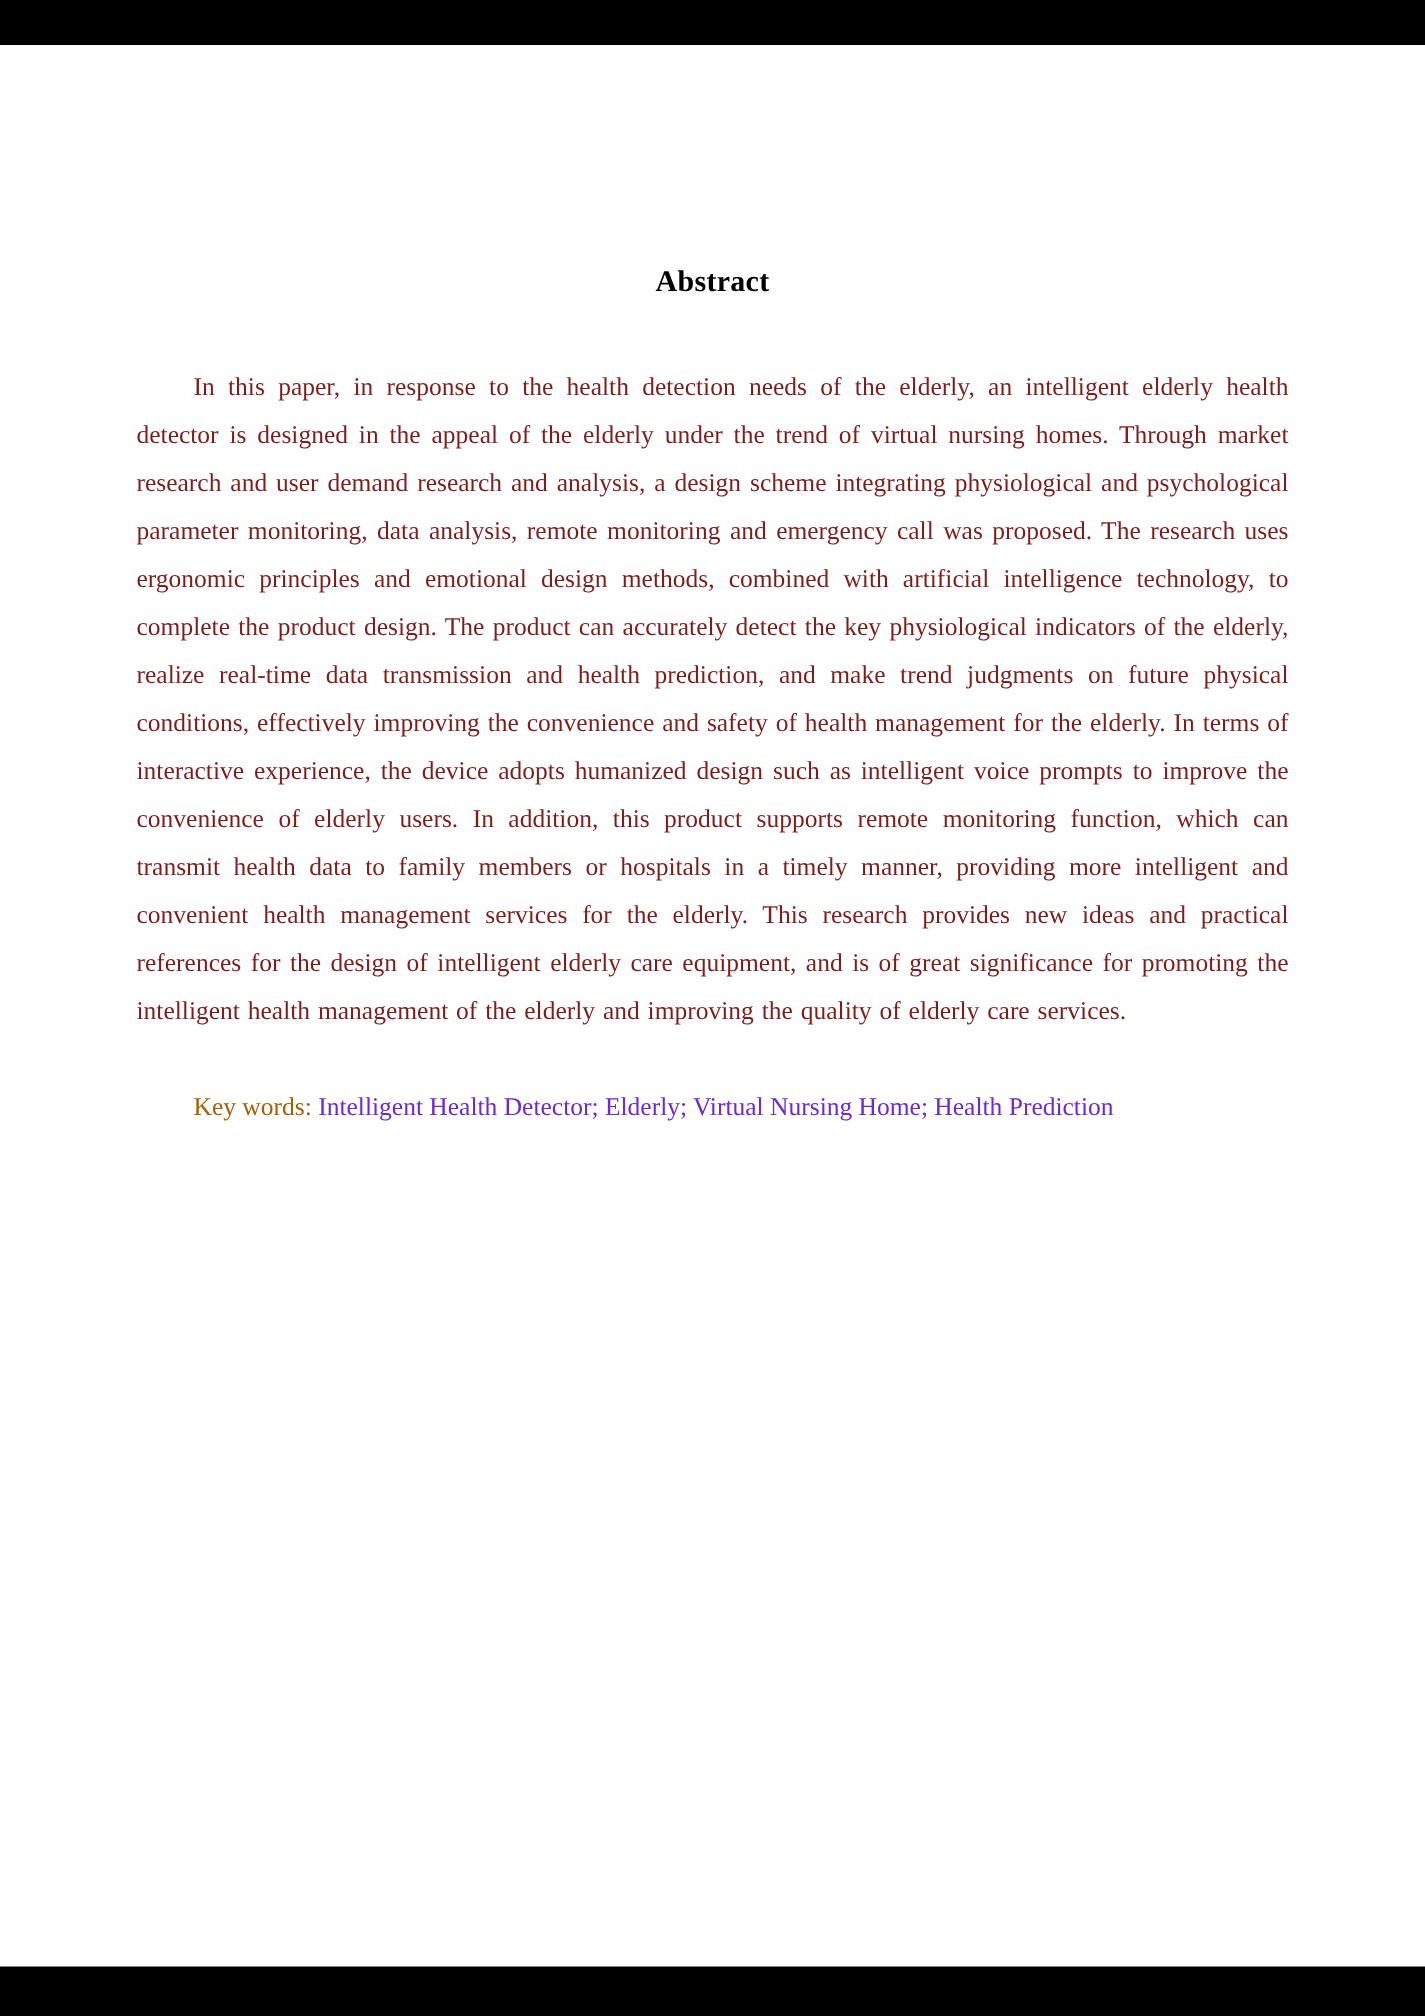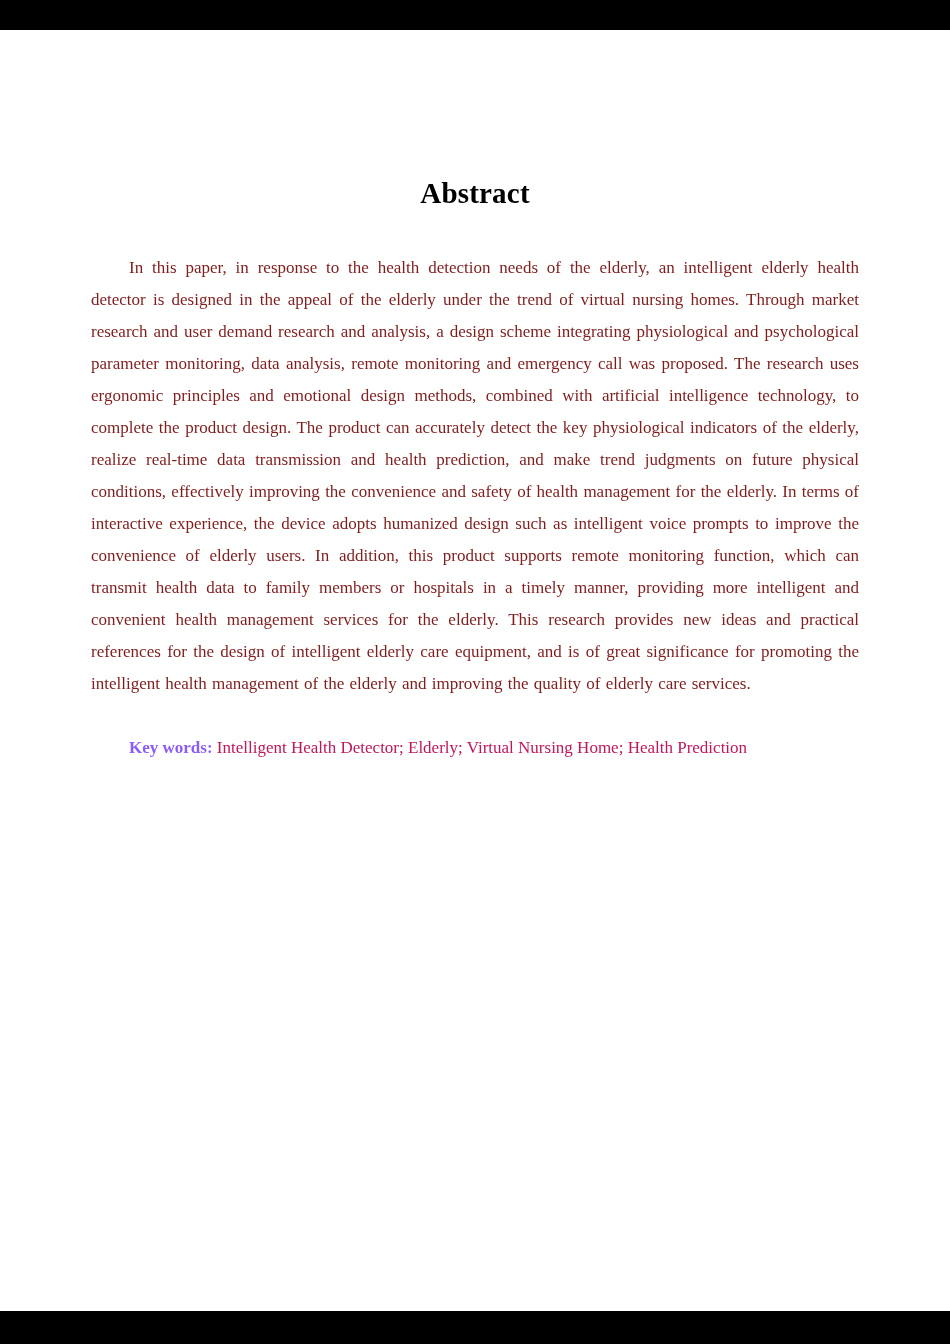--- a/index.html
+++ b/index.html
@@ -41,21 +41,21 @@
     top: 30px;
     left: 0;
     right: 0;
     padding: 0 91px;
     color: #000000;
   }
 
   h1.abstract-title {
     margin-top: 147px;
     text-align: center;
-    font-size: 29px;
+    font-size: 20px;
     font-weight: bold;
     color: #000000;
     letter-spacing: 0.2px;
   }
 
   p.abstract-body {
     margin-top: 42px;
     font-size: 17px;
     line-height: 32px;
     text-align: justify;
@@ -66,26 +66,26 @@
 
   p.keywords-line {
     margin-top: 32px;
     font-size: 17px;
     line-height: 32px;
     text-indent: 38px;
     color: #0a0a0a;
   }
 
   .kw-label {
-    font-weight: bold;
-    color: #8b5cf6;
+    font-weight: normal;
+    color: #a16207;
   }
 
   .kw-text {
-    color: #be185d;
+    color: #6d28d9;
   }
 </style>
 </head>
 <body>
 
 <div class="page">
 
   <div class="top-bar"></div>
 
   <div class="content">

